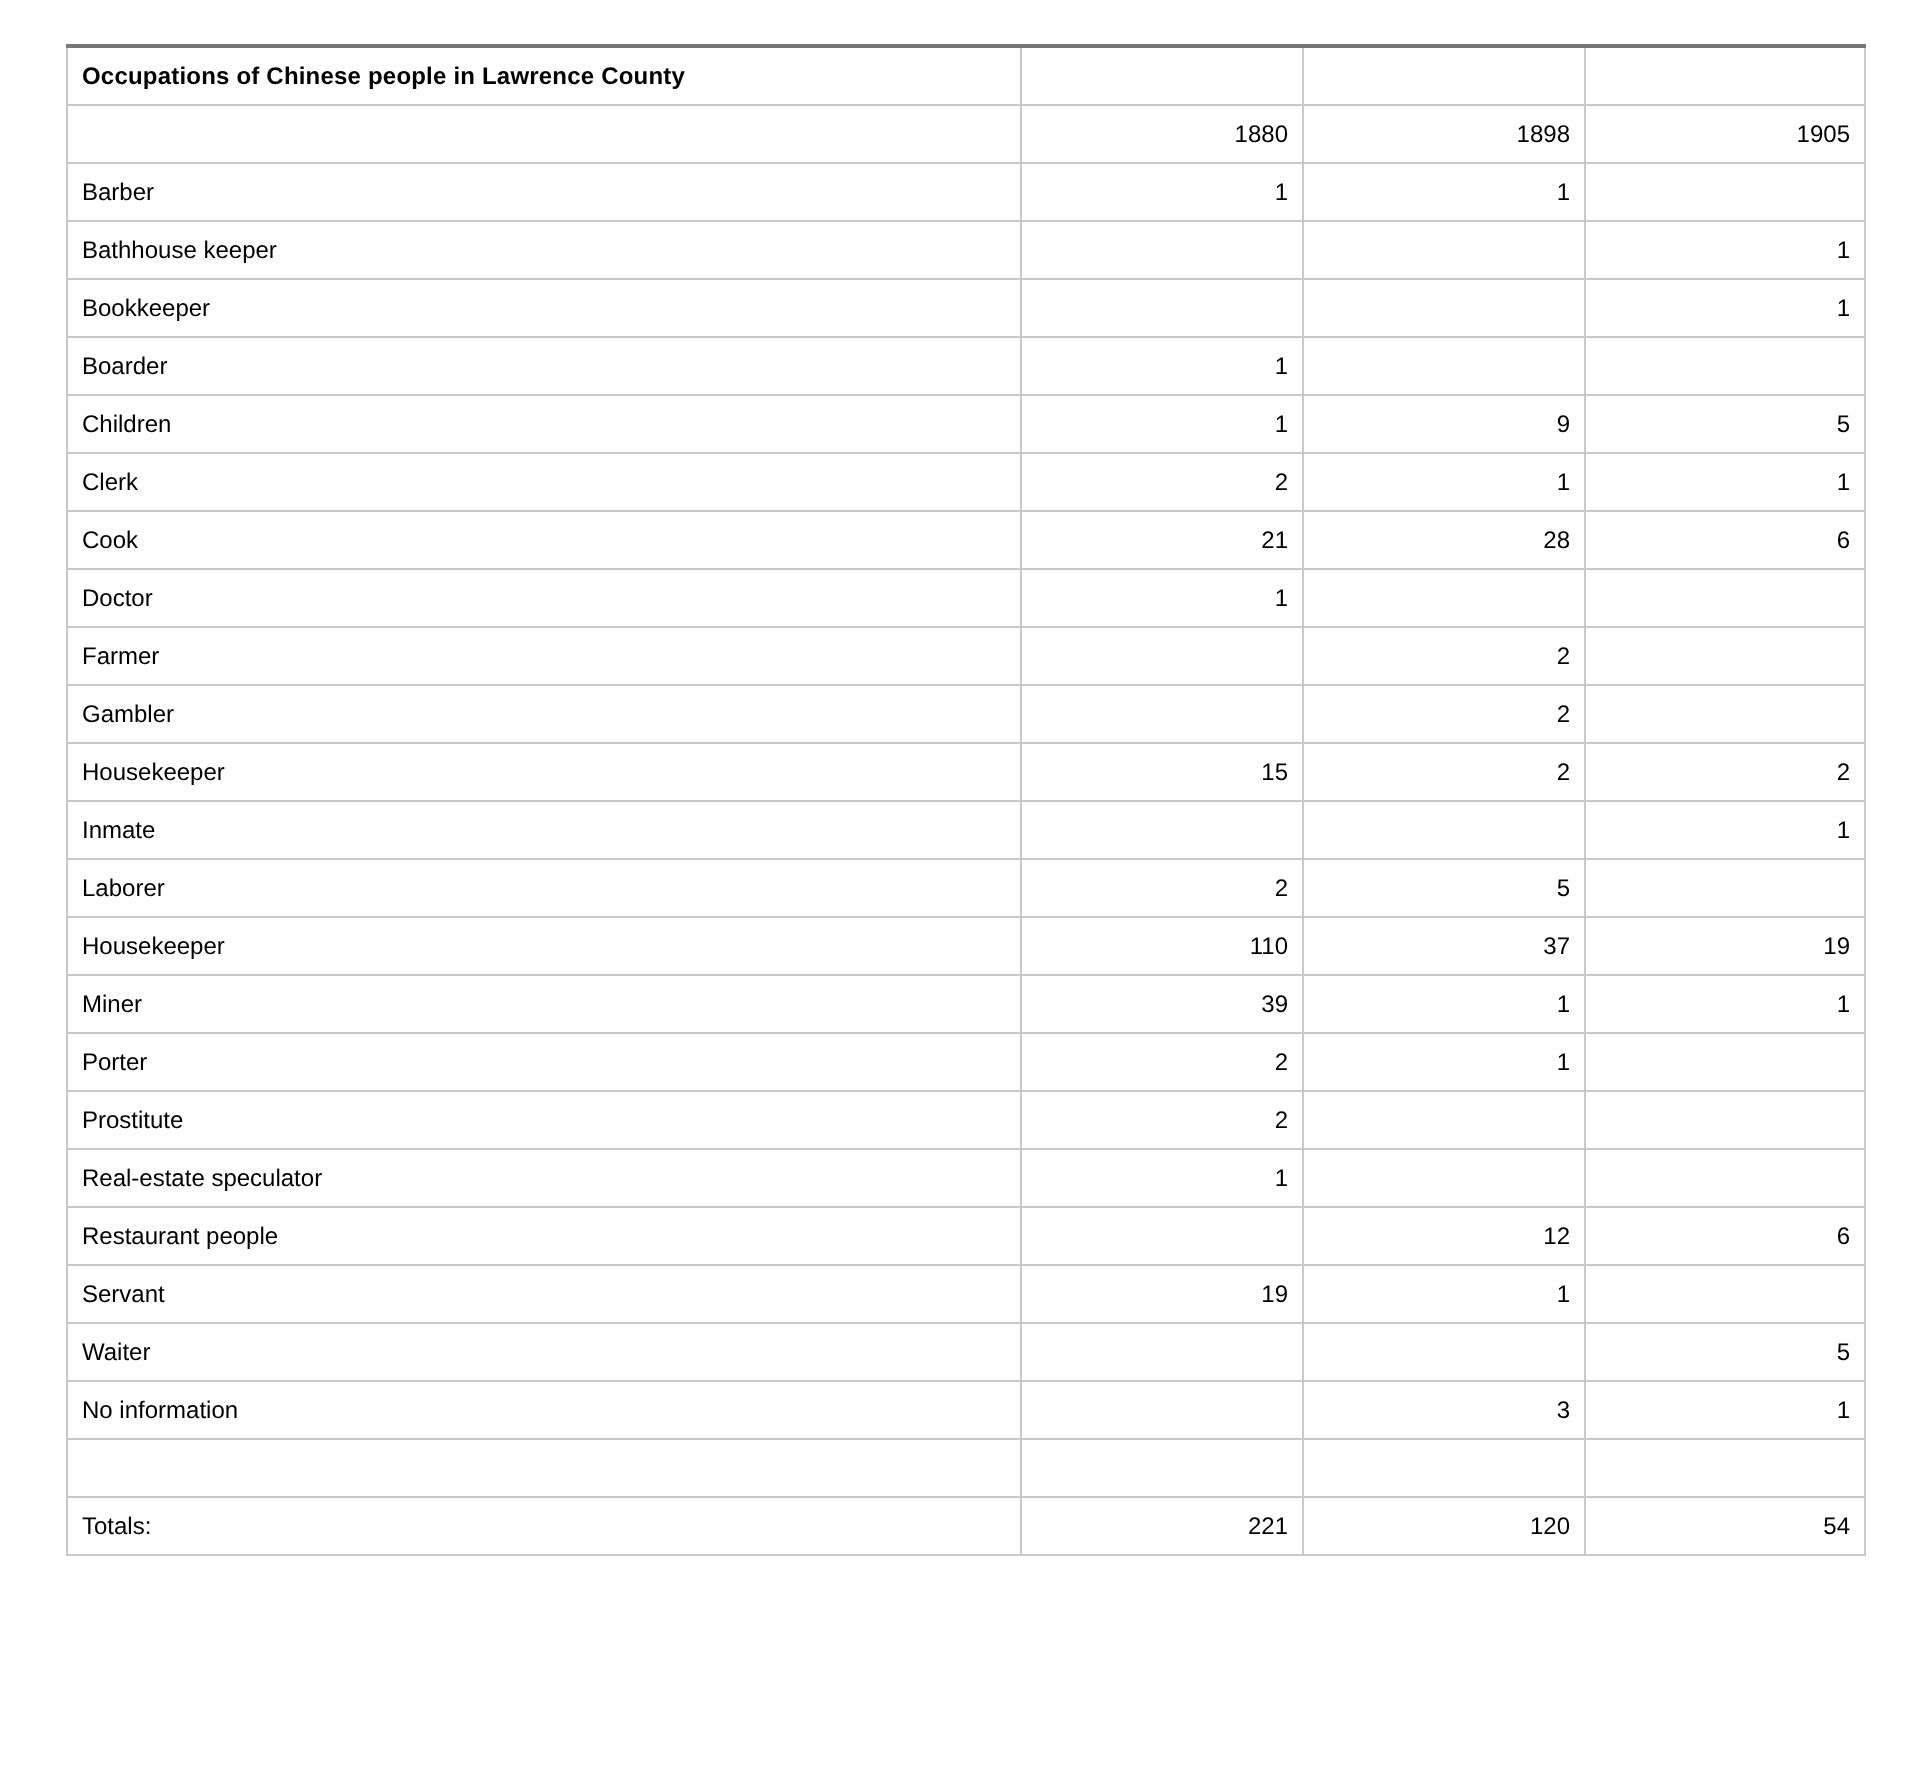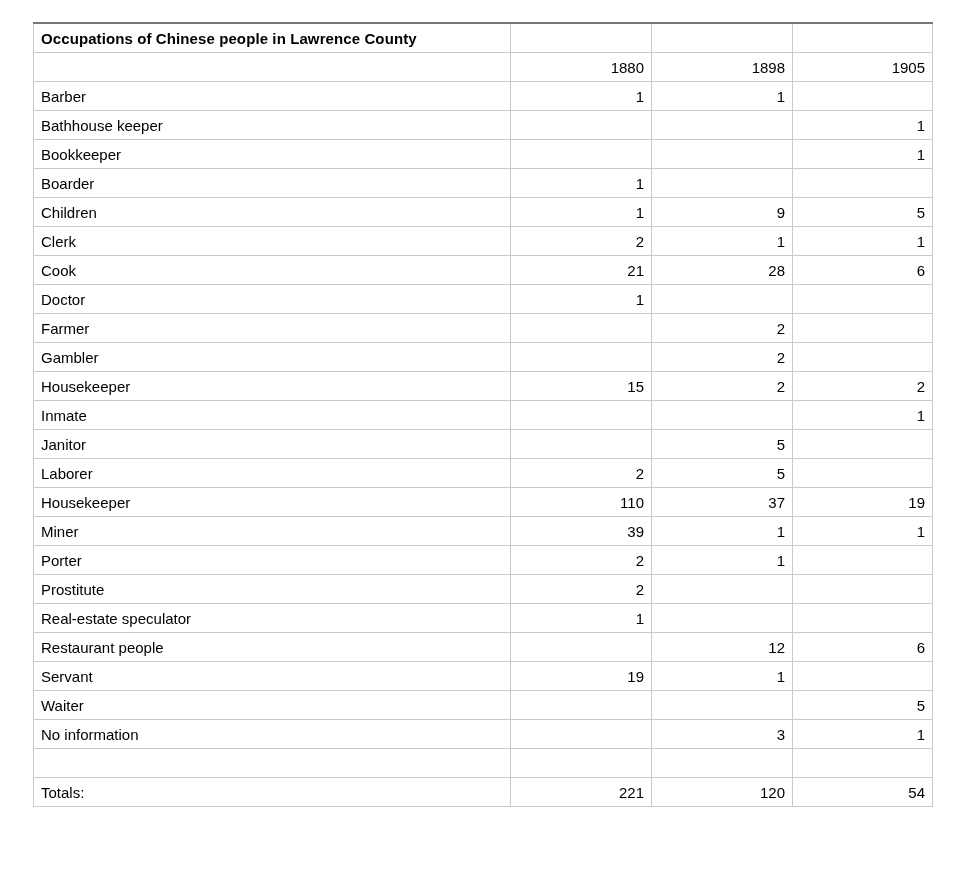--- a/index.html
+++ b/index.html
@@ -12,21 +12,21 @@
     height: 893px;
     box-sizing: border-box;
     padding: 22px 28px 0 33px;
     background: #ffffff;
     font-family: "Liberation Sans", sans-serif;
   }
   table.occupations {
     border-collapse: collapse;
     table-layout: fixed;
     width: 899px;
-    font-size: 15px;
+    font-size: 12px;
     color: #000000;
   }
   table.occupations td {
     border: 1px solid #c9c9c9;
     height: 28px;
     padding: 0 7px;
     overflow: hidden;
     white-space: nowrap;
     background: #ffffff;
   }
@@ -131,26 +131,20 @@
           <td class="num">2</td>
           <td class="num">2</td>
         </tr>
         <tr>
           <td class="occ">Inmate</td>
           <td class="num"></td>
           <td class="num"></td>
           <td class="num">1</td>
         </tr>
         <tr>
-          <td class="occ">Janitor</td>
-          <td class="num"></td>
-          <td class="num">5</td>
-          <td class="num"></td>
-        </tr>
-        <tr>
           <td class="occ">Laborer</td>
           <td class="num">2</td>
           <td class="num">5</td>
           <td class="num"></td>
         </tr>
         <tr>
           <td class="occ">Housekeeper</td>
           <td class="num">110</td>
           <td class="num">37</td>
           <td class="num">19</td>

